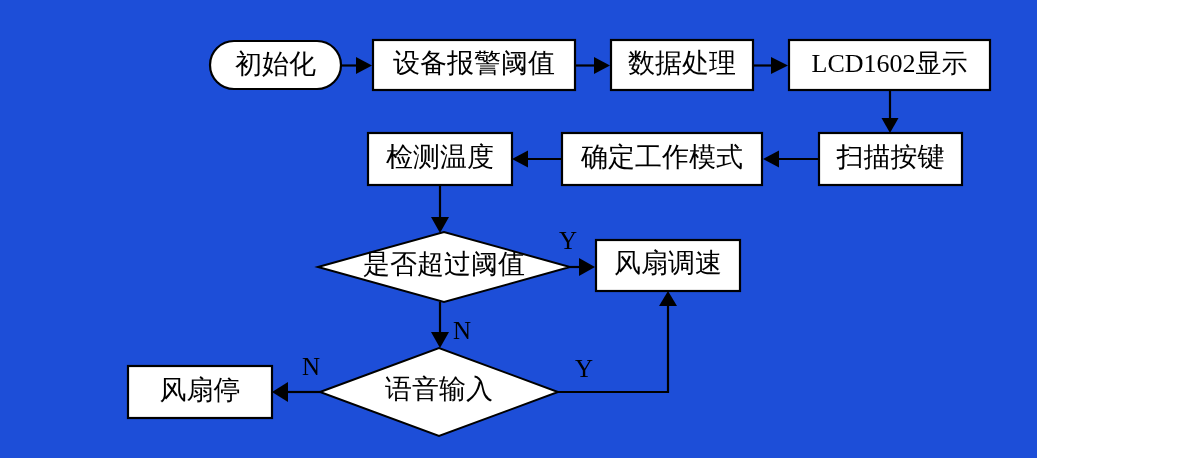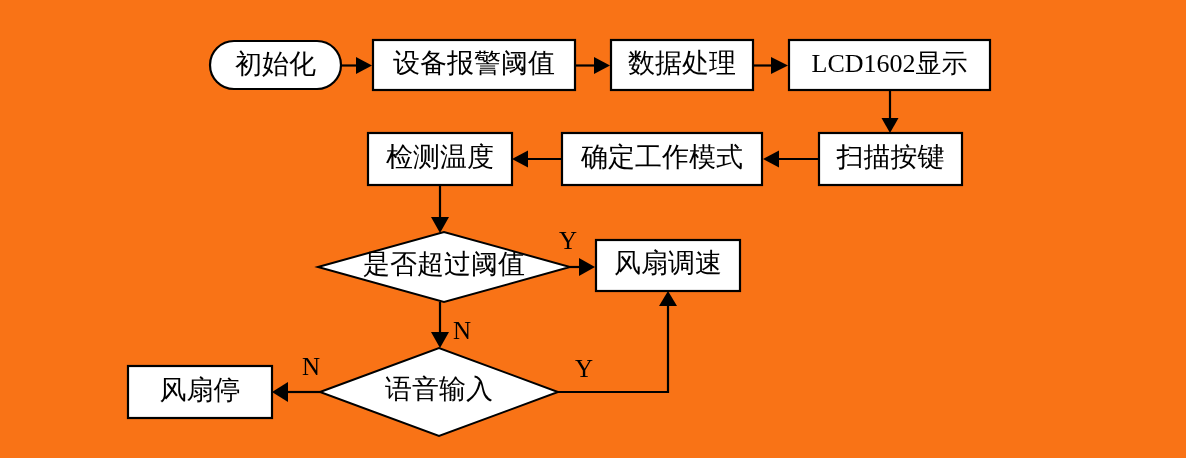--- a/index.html
+++ b/index.html
@@ -2,23 +2,23 @@
 <html><head>
 <meta charset="utf-8">
 <style>
   html, body {
     margin: 0;
     padding: 0;
     background: #ffffff;
   }
   #canvas {
     position: relative;
-    width: 1186px;
+    width: 1037px;
     height: 458px;
-    background: #f97316;
+    background: #1d4ed8;
     overflow: hidden;
     font-family: "Liberation Serif", "DejaVu Serif", serif;
   }
   svg#flow {
     position: absolute;
     left: 0;
     top: 0;
     width: 1186px;
     height: 458px;
   }

